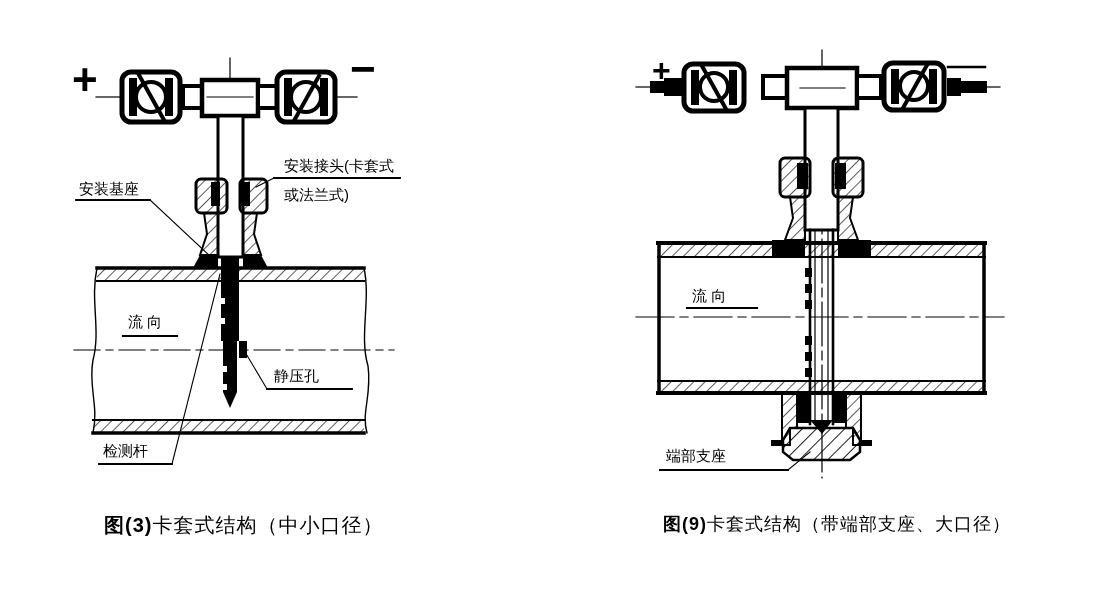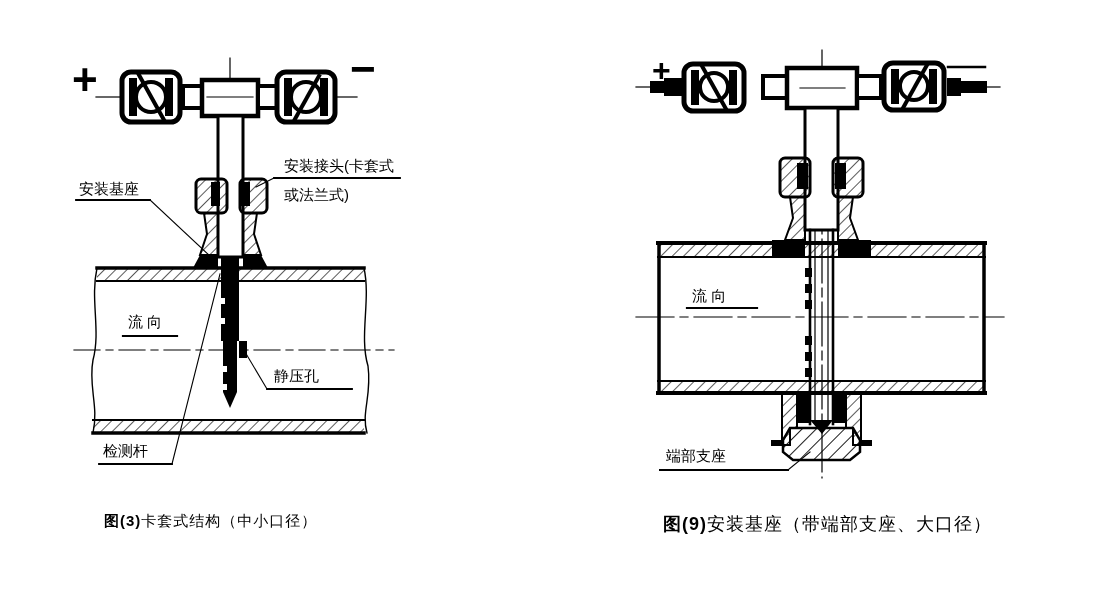--- a/index.html
+++ b/index.html
@@ -3,21 +3,21 @@
 <meta charset="utf-8">
 <style>
   html,body{margin:0;padding:0;background:#ffffff;width:1100px;height:593px;overflow:hidden;
     font-family:"Liberation Sans","DejaVu Sans",sans-serif;}
   .stage{position:relative;width:1100px;height:593px;background:#fff;}
   svg{position:absolute;left:0;top:0;}
   svg text{font-family:"Liberation Sans","DejaVu Sans",sans-serif;fill:#000;}
   .cjk{font-size:15px;}
   .caption{position:absolute;color:#000;white-space:nowrap;letter-spacing:1px;}
   .caption .pre{font-weight:bold;}
-  #cap3{left:104px;top:512px;font-size:15px;}
+  #cap3{left:104px;top:512px;font-size:20px;}
   #cap4{left:663px;top:512px;font-size:18px;}
 </style>
 </head>
 <body>
 
 <div class="stage">
 
 <svg width="1100" height="593" viewBox="0 0 1100 593">
   <defs>
     <pattern id="h1" patternUnits="userSpaceOnUse" width="8" height="8" patternTransform="rotate(45)">
@@ -221,15 +221,15 @@
     </g>
     <text class="cjk" x="692" y="301" font-size="19">流 向</text>
     <text class="cjk" x="666" y="461" font-size="21">端部支座</text>
   </g>
 </svg>
 
   <div class="caption" id="cap3">
     <span class="pre">图(3)</span><span>卡套式结构（中小口径）</span>
   </div>
   <div class="caption" id="cap4">
-    <span class="pre">图(9)</span><span>安装基座（带端部支座、大口径）</span>
+    <span class="pre">图(9)</span><span>卡套式结构（带端部支座、大口径）</span>
   </div>
 </div>
 
 </body></html>

